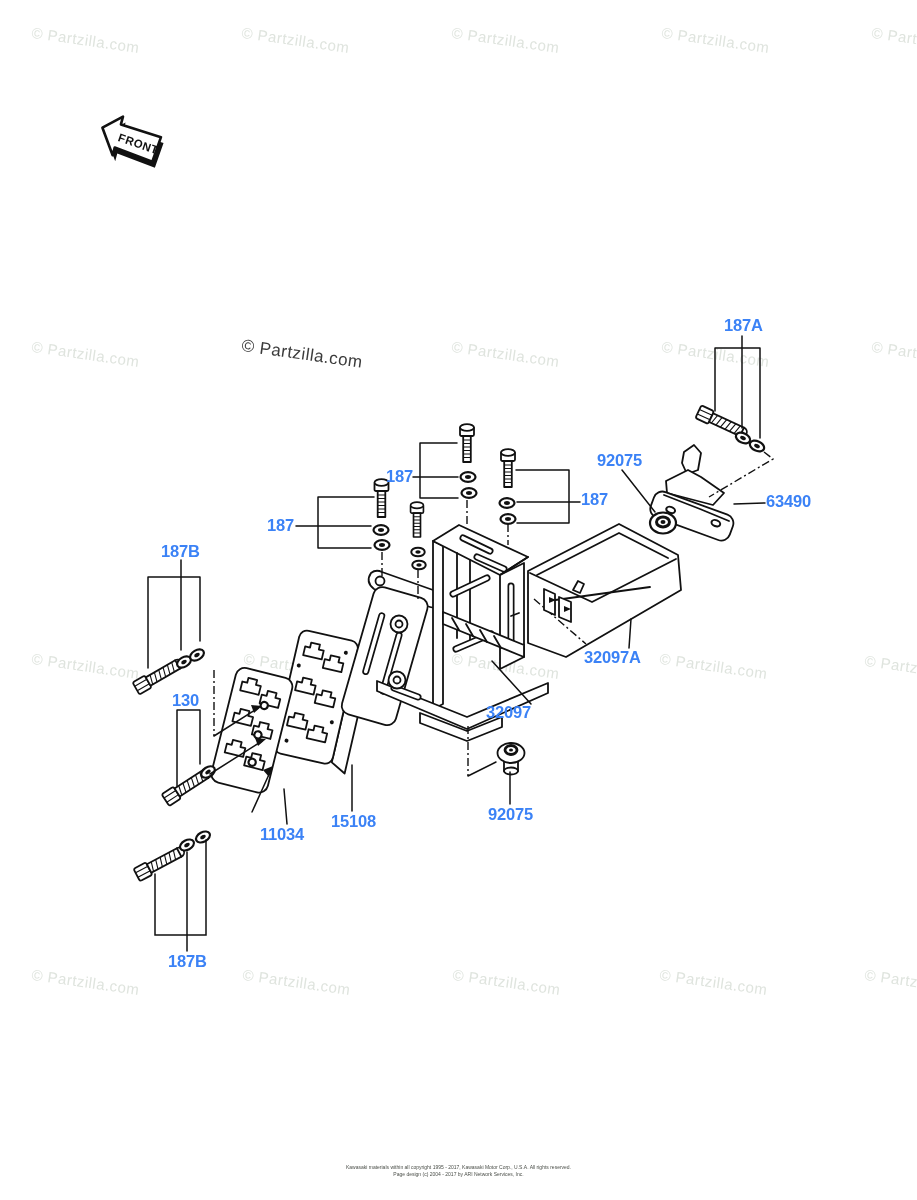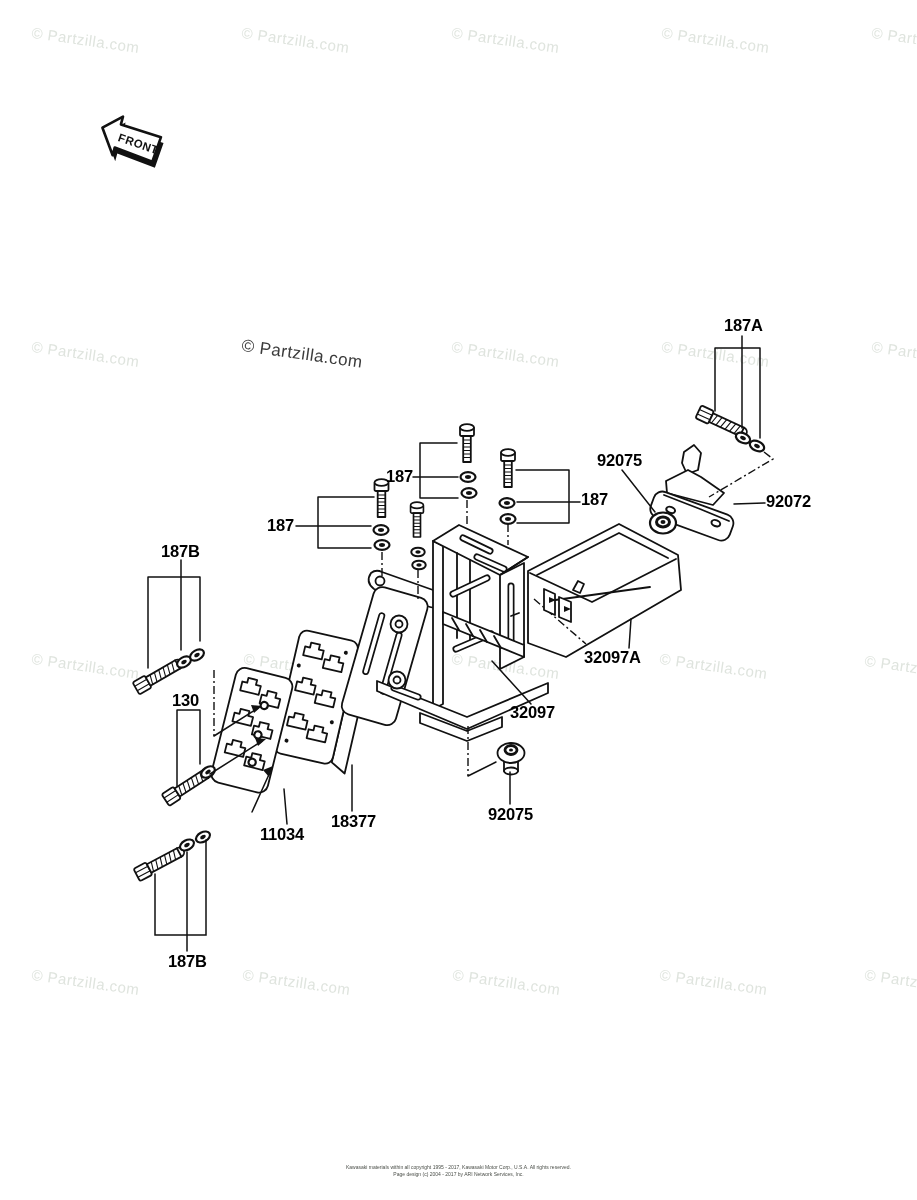--- a/index.html
+++ b/index.html
@@ -1,21 +1,21 @@
 <!DOCTYPE html>
 <html><head>
 <meta charset="utf-8">
 <style>
   html,body{margin:0;padding:0;}
   body{width:917px;height:1200px;position:relative;overflow:hidden;background:#fff;
        font-family:"Liberation Sans", sans-serif;}
   .wm{position:absolute;white-space:nowrap;font-size:15px;letter-spacing:.5px;
       transform:rotate(8deg);transform-origin:left top;user-select:none;}
   .wm.dark{font-size:17px;font-weight:400;}
-  .plabel{position:absolute;font-size:16.5px;font-weight:700;color:#000000;
+  .plabel{position:absolute;font-size:16.5px;font-weight:700;color:#3b82f6;
           letter-spacing:-0.2px;white-space:nowrap;}
   #footer{position:absolute;left:0;right:0;top:1164px;text-align:center;
           color:#4b4f49;font-size:5px;line-height:7px;}
   svg{position:absolute;left:0;top:0;}
   .ln{stroke:#111;stroke-width:1.8;fill:none;stroke-linejoin:round;stroke-linecap:round;}
   .fw{fill:#fff;stroke:#111;stroke-width:1.8;stroke-linejoin:round;}
   .ldr{stroke:#111;stroke-width:1.5;fill:none;stroke-linecap:round;}
   .dd{stroke:#111;stroke-width:1.4;fill:none;stroke-dasharray:8 3 2 3;}
   .slotB{stroke:#111;stroke-width:7;stroke-linecap:round;fill:none;}
   .slotW{stroke:#fff;stroke-width:3.6;stroke-linecap:round;fill:none;}
@@ -242,23 +242,23 @@
 </svg>
 
 <div class="plabel" style="left:724px;top:316px">187A</div>
 <div class="plabel" style="left:386px;top:467px">187</div>
 <div class="plabel" style="left:581px;top:490px">187</div>
 <div class="plabel" style="left:267px;top:516px">187</div>
 <div class="plabel" style="left:161px;top:542px">187B</div>
 <div class="plabel" style="left:172px;top:691px">130</div>
 <div class="plabel" style="left:168px;top:952px">187B</div>
 <div class="plabel" style="left:597px;top:451px">92075</div>
-<div class="plabel" style="left:766px;top:492px">92072</div>
+<div class="plabel" style="left:766px;top:492px">63490</div>
 <div class="plabel" style="left:584px;top:648px">32097A</div>
-<div class="plabel" style="left:510px;top:703px">32097</div>
+<div class="plabel" style="left:486px;top:703px">32097</div>
 <div class="plabel" style="left:488px;top:805px">92075</div>
 <div class="plabel" style="left:260px;top:825px">11034</div>
-<div class="plabel" style="left:331px;top:812px">18377</div>
+<div class="plabel" style="left:331px;top:812px">15108</div>
 
 <div id="footer">
   <div>Kawasaki materials within all copyright 1995 - 2017, Kawasaki Motor Corp., U.S.A. All rights reserved.</div>
   <div>Page design (c) 2004 - 2017 by ARI Network Services, Inc.</div>
 </div>
 
 </body></html>

